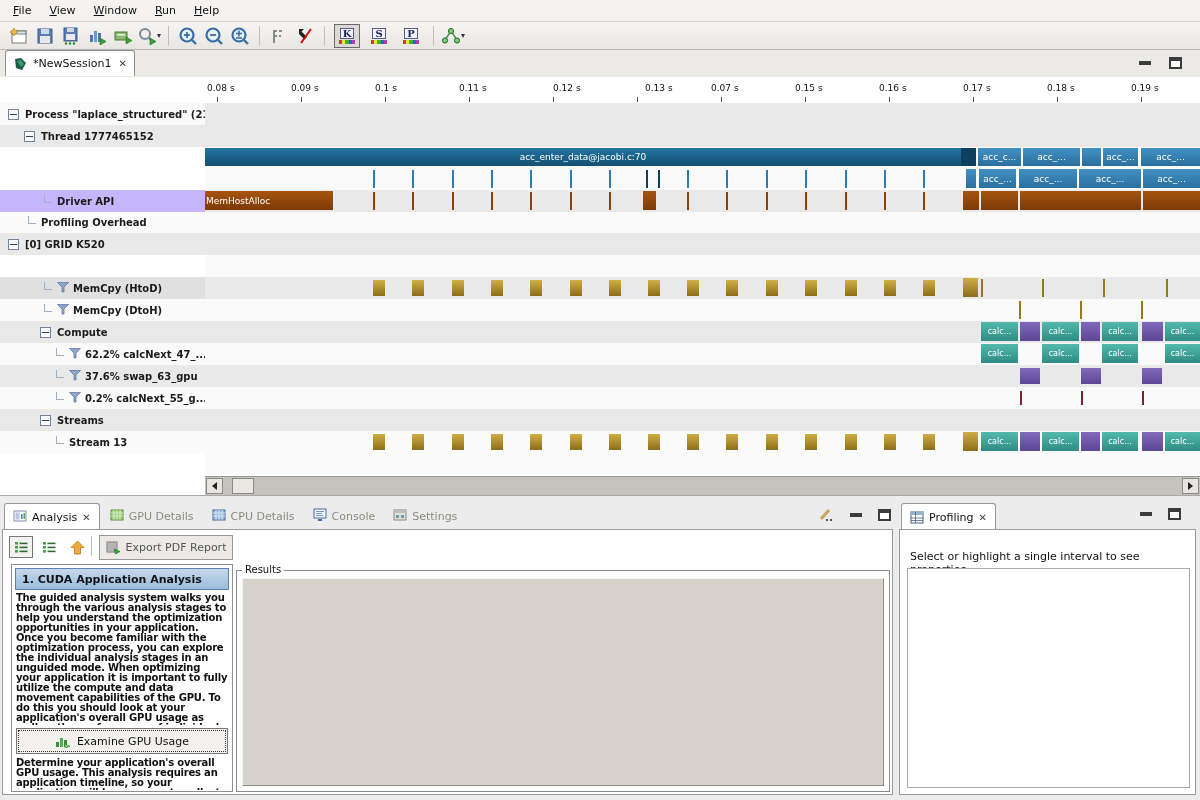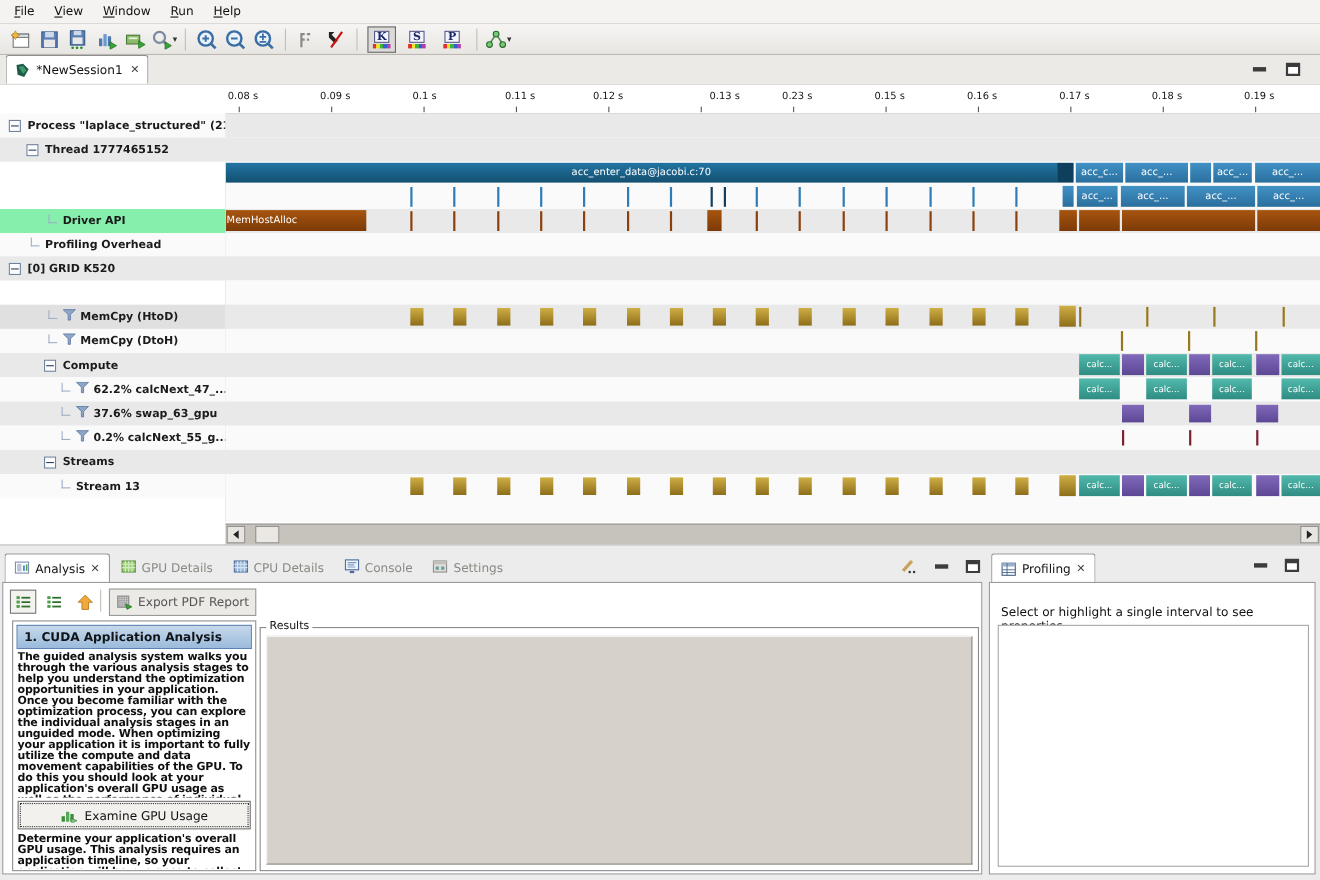--- a/index.html
+++ b/index.html
@@ -262,25 +262,25 @@
   <div id="tlview">
     <div id="ruler">
         <div class="rlabel" style="left: 2px;">0.08 s</div>
         <div class="rtick" style="left: 12px;"></div>
         <div class="rlabel" style="left: 86px;">0.09 s</div>
         <div class="rtick" style="left: 96px;"></div>
         <div class="rlabel" style="left: 170px;">0.1 s</div>
         <div class="rtick" style="left: 180px;"></div>
         <div class="rlabel" style="left: 254px;">0.11 s</div>
         <div class="rtick" style="left: 264px;"></div>
-        <div class="rlabel" style="left: 334px;">0.12 s</div>
+        <div class="rlabel" style="left: 348px;">0.12 s</div>
         <div class="rtick" style="left: 348px;"></div>
         <div class="rlabel" style="left: 440px;">0.13 s</div>
         <div class="rtick" style="left: 432px;"></div>
-        <div class="rlabel" style="left: 506px;">0.23 s</div>
+        <div class="rlabel" style="left: 506px;">0.07 s</div>
         <div class="rtick" style="left: 516px;"></div>
         <div class="rlabel" style="left: 590px;">0.15 s</div>
         <div class="rtick" style="left: 600px;"></div>
         <div class="rlabel" style="left: 674px;">0.16 s</div>
         <div class="rtick" style="left: 684px;"></div>
         <div class="rlabel" style="left: 758px;">0.17 s</div>
         <div class="rtick" style="left: 768px;"></div>
         <div class="rlabel" style="left: 842px;">0.18 s</div>
         <div class="rtick" style="left: 852px;"></div>
         <div class="rlabel" style="left: 926px;">0.19 s</div>
@@ -288,21 +288,21 @@
       </div>
     <div id="tree">
         <div class="trow" style="top: 0px; height: 22px; background: rgb(250, 250, 250); padding-left: 8px;">
           <span class="minus"></span>
           <span>Process "laplace_structured" (214)</span>
         </div>
         <div class="trow" style="top: 22px; height: 22px; background: rgb(233, 233, 233); padding-left: 24px;">
           <span class="minus"></span>
           <span>Thread 1777465152</span>
         </div>
-        <div class="trow" style="top: 87px; height: 22px; background: #86efac; padding-left: 44px;">
+        <div class="trow" style="top: 87px; height: 22px; background: #c4b5fd; padding-left: 44px;">
           <span class="corner"></span>
           <span>Driver API</span>
         </div>
         <div class="trow" style="top: 109px; height: 21px; background: rgb(250, 250, 250); padding-left: 28px;">
           <span class="corner"></span>
           <span>Profiling Overhead</span>
         </div>
         <div class="trow" style="top: 130px; height: 22px; background: rgb(233, 233, 233); padding-left: 8px;">
           <span class="minus"></span>
           <span>[0] GRID K520</span>

